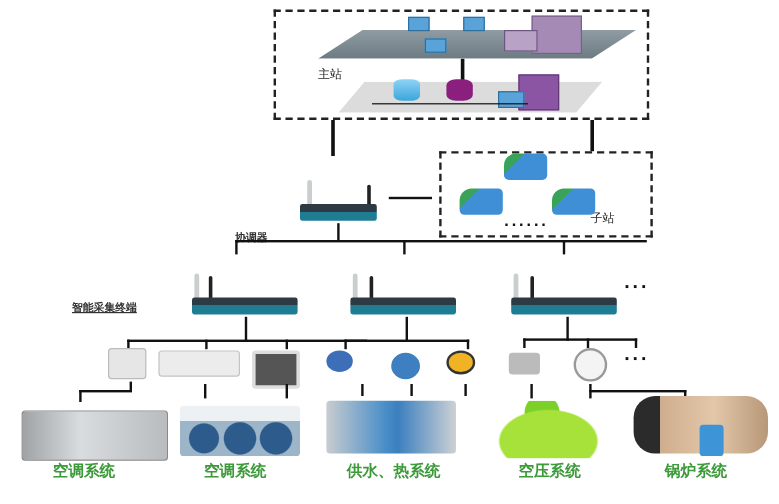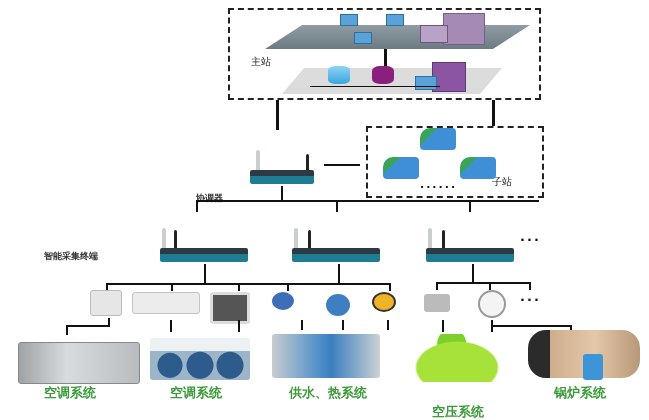--- a/index.html
+++ b/index.html
@@ -15,21 +15,21 @@
   .router .ant1 { position:absolute; width:4px; background:#c9cfcf; border-radius:2px; }
   .router .ant2 { position:absolute; width:3px; background:#222; border-radius:2px; }
   .dots { position:absolute; font-weight:bold; color:#111; letter-spacing:2px; font-size:13px; }
   .device { position:absolute; border-radius:3px; }
   .sys-img { position:absolute; border-radius:3px; }
 </style>
 </head>
 <body>
 
 <div class="abs dash" style="left:228px;top:8px;width:313px;height:92px;"></div>
-<div class="lbl" style="left:251px;top:55px;">主站</div>
+<div class="lbl" style="left:265px;top:55px;">主站</div>
 
 <div class="abs" style="left:265px;top:25px;width:265px;height:24px;background:linear-gradient(#8f9ca3,#6c7a82);clip-path:polygon(14% 0,100% 0,86% 100%,0 100%);"></div>
 <div class="abs" style="left:340px;top:14px;width:16px;height:10px;background:#5aa3d8;border:1px solid #2d6f9e;"></div>
 <div class="abs" style="left:386px;top:14px;width:16px;height:10px;background:#5aa3d8;border:1px solid #2d6f9e;"></div>
 <div class="abs" style="left:354px;top:32px;width:16px;height:10px;background:#5aa3d8;border:1px solid #2d6f9e;"></div>
 <div class="abs" style="left:443px;top:13px;width:40px;height:30px;background:#a58ab6;border:1px solid #7a5f8b;"></div>
 <div class="abs" style="left:420px;top:25px;width:26px;height:16px;background:#b8a2c6;border:1px solid #6e5480;"></div>
 <div class="line" style="left:384px;top:49px;width:3px;height:18px;"></div>
 
 <div class="abs" style="left:282px;top:68px;width:220px;height:26px;background:#dcdcdc;clip-path:polygon(10% 0,100% 0,90% 100%,0 100%);"></div>
@@ -56,21 +56,21 @@
   <div class="body"></div>
 </div>
 <div class="line" style="left:324px;top:164px;width:36px;height:2px;"></div>
 
 <div class="line" style="left:281px;top:186px;width:2px;height:14px;"></div>
 <div class="line" style="left:196px;top:200px;width:343px;height:2px;"></div>
 <div class="line" style="left:196px;top:200px;width:2px;height:12px;"></div>
 <div class="line" style="left:336px;top:200px;width:2px;height:12px;"></div>
 <div class="line" style="left:469px;top:200px;width:2px;height:12px;"></div>
 
-<div class="lbl lbl-bold" style="left:44px;top:250px;">智能采集终端</div>
+<div class="lbl lbl-bold" style="left:60px;top:250px;text-decoration:underline;">智能采集终端</div>
 <div class="router" style="left:160px;top:228px;width:88px;height:34px;">
   <div class="ant1" style="left:2px;top:0;height:28px;"></div>
   <div class="ant2" style="left:14px;top:2px;height:20px;"></div>
   <div class="body"></div>
 </div>
 <div class="router" style="left:292px;top:228px;width:88px;height:34px;">
   <div class="ant1" style="left:2px;top:0;height:28px;"></div>
   <div class="ant2" style="left:16px;top:2px;height:20px;"></div>
   <div class="body"></div>
 </div>
@@ -124,14 +124,14 @@
 <div class="sys-img" style="left:18px;top:342px;width:120px;height:40px;background:linear-gradient(90deg,#9fa3a6,#d9dcde 40%,#b8bcbf);border:1px solid #888;"></div>
 <div class="sys-img" style="left:150px;top:338px;width:100px;height:42px;background:radial-gradient(circle at 20% 65%,#2d5b8c 0 12px,transparent 13px),radial-gradient(circle at 50% 65%,#2d5b8c 0 13px,transparent 14px),radial-gradient(circle at 80% 65%,#2d5b8c 0 13px,transparent 14px),linear-gradient(#eef1f3 0 30%,#9cb5c9 30%);"></div>
 <div class="sys-img" style="left:272px;top:334px;width:108px;height:44px;background:linear-gradient(90deg,#c8ccd0,#4b8fc8 45%,#3b7fbf 55%,#cdd1d4);"></div>
 <div class="sys-img" style="left:404px;top:334px;width:106px;height:48px;background:radial-gradient(ellipse at 50% 70%,#a7e23a 0 40px,transparent 42px),radial-gradient(circle at 45% 20%,#7bd12a 0 14px,transparent 15px);"></div>
 <div class="sys-img" style="left:528px;top:330px;width:112px;height:48px;background:linear-gradient(90deg,#2b2b2b 0 20%,#cfae8e 20%,#e3c7a9 60%,#b79878);border-radius:18px;"></div>
 <div class="sys-img" style="left:583px;top:354px;width:20px;height:26px;background:#3d94d6;"></div>
 
 <div class="sys-label" style="left:30px;top:384px;width:80px;">空调系统</div>
 <div class="sys-label" style="left:156px;top:384px;width:80px;">空调系统</div>
 <div class="sys-label" style="left:272px;top:384px;width:112px;">供水、热系统</div>
-<div class="sys-label" style="left:418px;top:384px;width:80px;margin-top:19px;">空压系统</div>
+<div class="sys-label" style="left:418px;top:384px;width:80px;">空压系统</div>
 <div class="sys-label" style="left:540px;top:384px;width:80px;">锅炉系统</div>
 
 </body></html>

